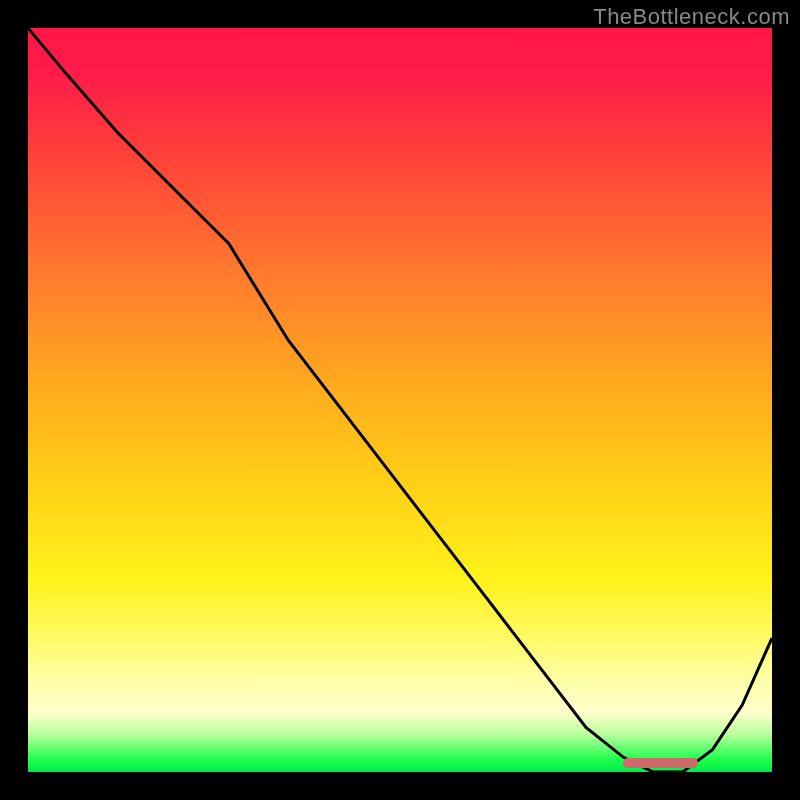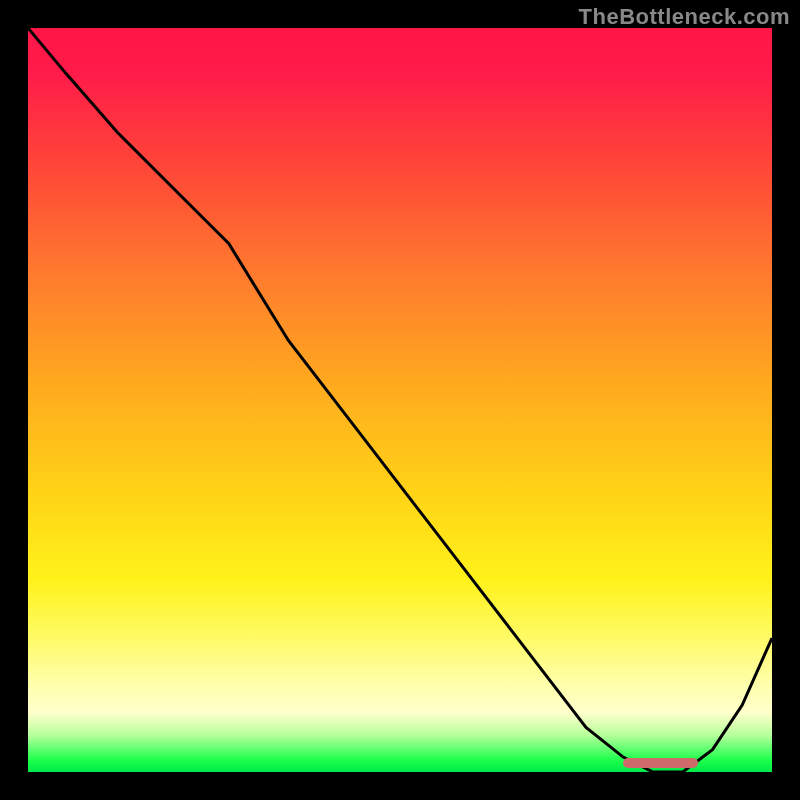--- a/index.html
+++ b/index.html
@@ -16,21 +16,21 @@
     width: 800px;
     height: 800px;
     background: #000;
   }
   .watermark {
     position: absolute;
     top: 4px;
     right: 10px;
     color: #888;
     font-size: 22px;
-    font-weight: 700;
+    font-weight: 400;
     letter-spacing: 0.5px;
     z-index: 50;
   }
   .plot {
     position: absolute;
     left: 28px;
     top: 28px;
     width: 744px;
     height: 744px;
     overflow: hidden;

